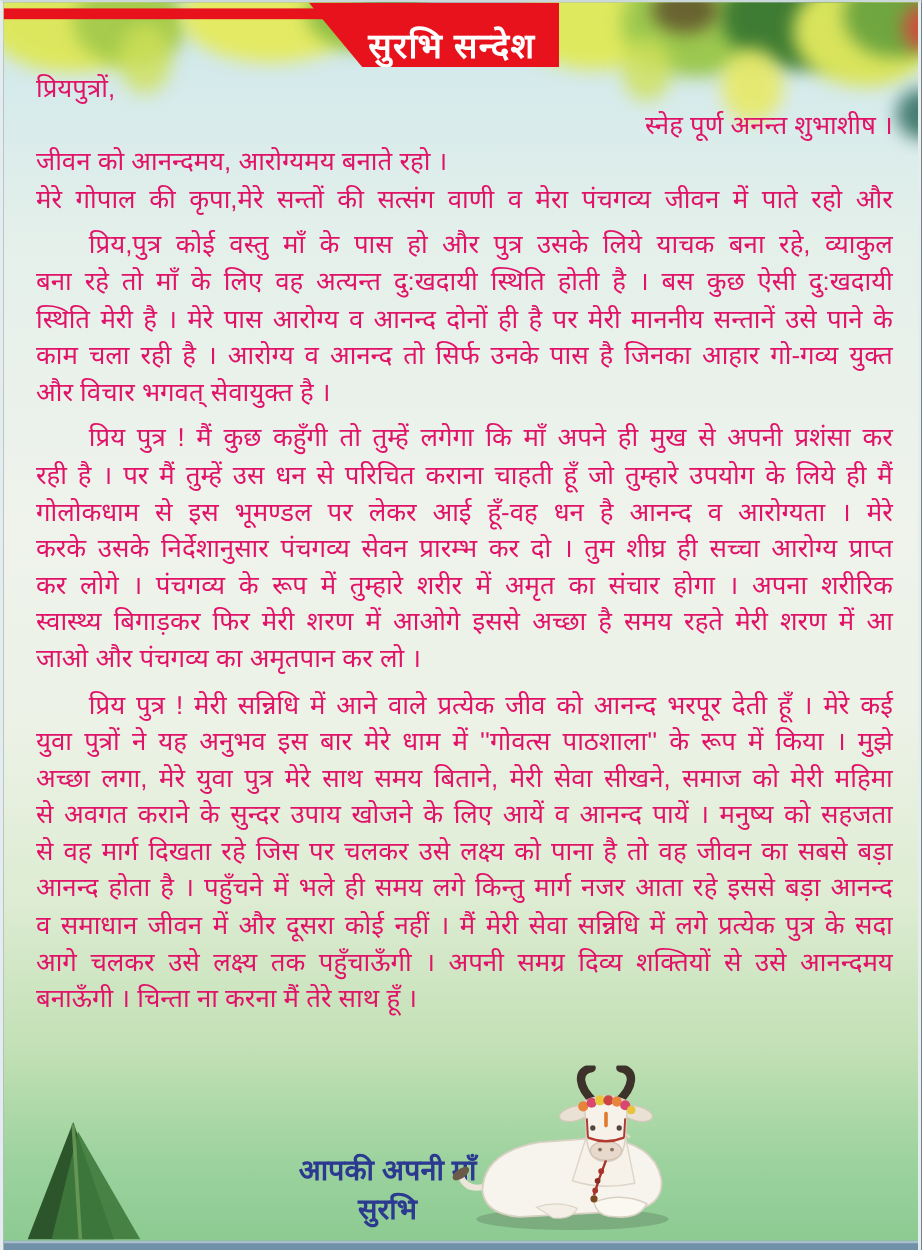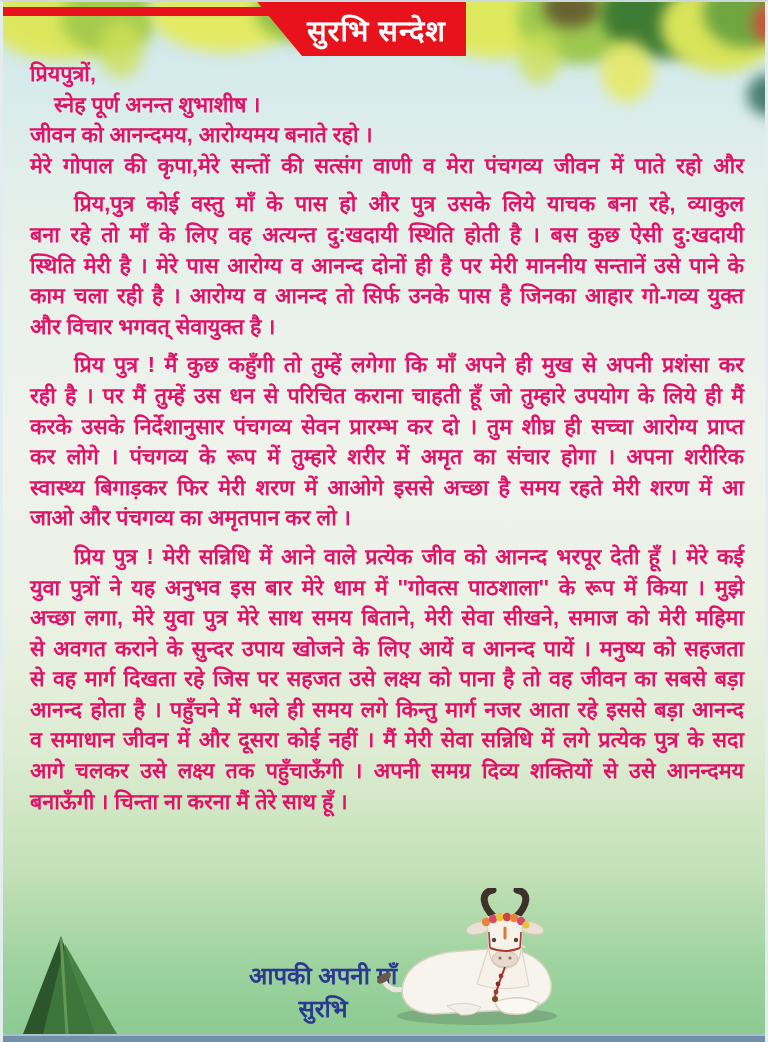--- a/index.html
+++ b/index.html
@@ -13,33 +13,33 @@
     border-left:3px solid #e3ecee; border-right:3px solid #e3ecee; border-top:2px solid #ccd9db;
   }
   
   .blob { position:absolute; border-radius:50%; filter:blur(7px); }
   
   .strip { position:absolute; left:0; top:5px; height:9px; background:var(--red); }
   .ribbon {
     position:absolute; left:250px; top:0; width:213px; height:54px;
     background:var(--red);
     clip-path:polygon(2% 0,100% 0,100% 100%,23% 100%);
-    display:flex; align-items:center; justify-content:center;
+    display:flex; align-items:flex-end; justify-content:center;
     padding-left:34px; box-sizing:border-box;
   }
   .ribbon .title { color:#fff; font-size:29px; font-weight:bold; letter-spacing:1px; white-space:nowrap; }
   
   .letter {
     position:absolute; left:27px; top:57px; width:714px;
-    color:var(--ink); font-size:21.5px; font-weight:700;
+    color:var(--ink); font-size:21.5px; font-weight:400;
   }
   .line { line-height:30.6px; height:30.6px; overflow:visible; }
   .line.fill { text-align:justify; text-align-last:justify; }
   .line.indent { padding-left:44px; }
-  .line.indent-sm { padding-left:24px; }
+  .line.indent-sm { padding-left:24px;text-align:right; }
   .line.para { margin-top:8px; }
   
   .signature {
     position:absolute; left:190px; top:942px; width:260px; text-align:center;
     color:var(--navy); font-size:24px; font-weight:700; line-height:33px;margin-top:15px;
   }
   
   .bottom-band { position:absolute; left:0; bottom:0; width:100%; height:6px; background:#7191a8; border-top:2px solid #a9c0cc; }
   
   .corner-leaf { position:absolute; left:6px; bottom:4px; }
@@ -82,29 +82,30 @@
       <div class="line indent-sm">स्नेह पूर्ण अनन्त शुभाशीष ।</div>
       <div class="line">जीवन को आनन्दमय, आरोग्यमय बनाते रहो ।</div>
       <div class="line fill">मेरे गोपाल की कृपा,मेरे सन्तों की सत्संग वाणी व मेरा पंचगव्य जीवन में पाते रहो और</div>
       <div class="line fill indent para">प्रिय,पुत्र कोई वस्तु माँ के पास हो और पुत्र उसके लिये याचक बना रहे, व्याकुल</div>
       <div class="line fill">बना रहे तो माँ के लिए वह अत्यन्त दु:खदायी स्थिति होती है । बस कुछ ऐसी दु:खदायी</div>
       <div class="line fill">स्थिति मेरी है । मेरे पास आरोग्य व आनन्द दोनों ही है पर मेरी माननीय सन्तानें  उसे पाने के</div>
       <div class="line fill">काम चला रही है । आरोग्य व आनन्द तो सिर्फ उनके पास है जिनका आहार गो-गव्य युक्त</div>
       <div class="line">और विचार भगवत् सेवायुक्त है ।</div>
       <div class="line fill indent para">प्रिय पुत्र  ! मैं कुछ कहुँगी तो तुम्हें लगेगा कि माँ अपने ही मुख से अपनी प्रशंसा कर</div>
       <div class="line fill">रही है । पर मैं तुम्हें उस धन से परिचित कराना चाहती हूँ जो तुम्हारे उपयोग के लिये ही मैं</div>
+      <div class="line fill">गोलोकधाम से इस भूमण्डल पर लेकर आई हूँ-वह धन है आनन्द व आरोग्यता । मेरे</div>
       <div class="line fill">करके उसके निर्देशानुसार पंचगव्य सेवन प्रारम्भ कर दो । तुम शीघ्र ही सच्चा आरोग्य प्राप्त</div>
       <div class="line fill">कर लोगे । पंचगव्य के रूप में तुम्हारे शरीर में अमृत का संचार होगा । अपना शरीरिक</div>
       <div class="line fill">स्वास्थ्य बिगाड़कर फिर मेरी शरण में आओगे इससे अच्छा है समय रहते मेरी शरण में आ</div>
       <div class="line">जाओ और पंचगव्य का अमृतपान कर लो ।</div>
       <div class="line fill indent para">प्रिय पुत्र ! मेरी सन्निधि में आने वाले प्रत्येक जीव को आनन्द भरपूर देती हूँ ।  मेरे कई</div>
       <div class="line fill">युवा पुत्रों ने यह अनुभव इस बार मेरे धाम में ''गोवत्स पाठशाला'' के रूप में किया । मुझे</div>
       <div class="line fill">अच्छा लगा, मेरे युवा पुत्र मेरे साथ समय बिताने, मेरी सेवा सीखने, समाज को मेरी महिमा</div>
       <div class="line fill">से अवगत कराने के सुन्दर उपाय खोजने के लिए आयें व आनन्द पायें । मनुष्य को सहजता</div>
-      <div class="line fill">से वह मार्ग दिखता रहे जिस पर सहजत उसे लक्ष्य को पाना है तो वह जीवन का सबसे बड़ा</div>
+      <div class="line fill">से वह मार्ग दिखता रहे जिस पर चलकर उसे लक्ष्य को पाना है तो वह जीवन का सबसे बड़ा</div>
       <div class="line fill">आनन्द होता है । पहुँचने में भले ही समय लगे किन्तु मार्ग नजर आता रहे इससे बड़ा आनन्द</div>
       <div class="line fill">व समाधान जीवन में और दूसरा कोई नहीं । मैं मेरी सेवा सन्निधि में लगे प्रत्येक पुत्र के सदा</div>
       <div class="line fill">आगे चलकर उसे लक्ष्य तक पहुँचाऊँगी । अपनी समग्र दिव्य शक्तियों से उसे आनन्दमय</div>
       <div class="line">बनाऊँगी । चिन्ता ना करना मैं तेरे साथ हूँ ।</div>
     </div>
 
   <div class="signature">
     <div>आपकी अपनी माँ</div>
     <div>सुरभि</div>
   </div>

